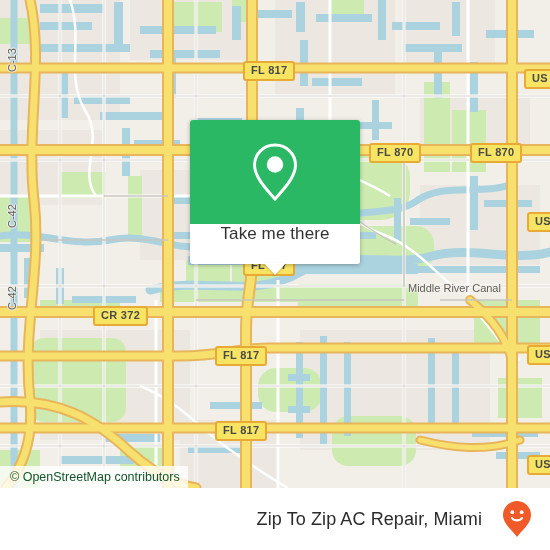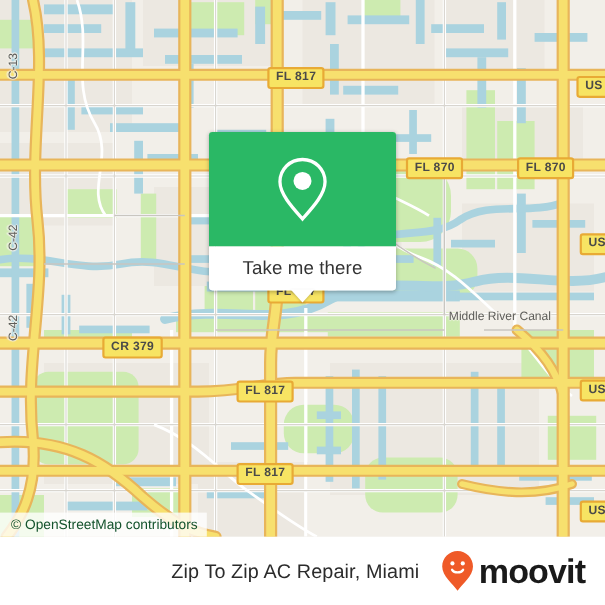--- a/index.html
+++ b/index.html
@@ -78,21 +78,21 @@
   .popup-head{
     background:#2ab865;
     height:104px;
     border-radius:3px 3px 0 0;
     display:flex;align-items:center;justify-content:center;
   }
   .popup-body{
     background:#ffffff;
     border-radius:0 0 3px 3px;
     height:40px;
-    display:flex;align-items:center;justify-content:center;
+    display:flex;justify-content:center;
     position:relative;
   }
   .popup-body .label{
     color:#333333;
     font-size:17px;
     letter-spacing:0.1px;
   }
   .popup-tail{
     position:absolute;
     left:50%;margin-left:-11px;bottom:-11px;
@@ -346,21 +346,21 @@
       <use href="#map-content"></use>
     </svg>
 
     <div id="shield-layer">
         <div class="shield" style="left: 243px; top: 61px;">FL 817</div>
         <div class="shield" style="left: 524px; top: 69px;">US</div>
         <div class="shield" style="left: 369px; top: 143px;">FL 870</div>
         <div class="shield" style="left: 470px; top: 143px;">FL 870</div>
         <div class="shield" style="left: 527px; top: 212px;">US</div>
         <div class="shield" style="left: 243px; top: 256px;">FL 817</div>
-        <div class="shield" style="left: 93px; top: 306px;">CR 379</div>
+        <div class="shield" style="left: 93px; top: 306px;">CR 372</div>
         <div class="shield" style="left: 215px; top: 346px;">FL 817</div>
         <div class="shield" style="left: 527px; top: 345px;">US</div>
         <div class="shield" style="left: 215px; top: 421px;">FL 817</div>
         <div class="shield" style="left: 527px; top: 455px;">US</div>
       </div>
 
     <div id="label-layer">
         <div class="map-label vert" style="left: 6px; top: 72px;">C-13</div>
         <div class="map-label vert" style="left: 6px; top: 228px;">C-42</div>
         <div class="map-label vert" style="left: 6px; top: 310px;">C-42</div>
@@ -391,17 +391,16 @@
 
   <div class="bottom-bar">
     <div class="place-title">Zip To Zip AC Repair, Miami</div>
     <div class="brand">
       <svg width="30" height="38" viewBox="0 0 30 38">
         <path d="M15 1 C7.3 1 1 7.3 1 15 C1 24 11 31 15 37 C19 31 29 24 29 15 C29 7.3 22.7 1 15 1 Z" fill="#ef5a28"></path>
         <circle cx="10.3" cy="12.2" r="1.9" fill="#ffffff"></circle>
         <circle cx="19.7" cy="12.2" r="1.9" fill="#ffffff"></circle>
         <path d="M10 18 C12 21.2 18 21.2 20 18" fill="none" stroke="#ffffff" stroke-width="2.1" stroke-linecap="round"></path>
       </svg>
-      <span class="brand-word">moovit</span>
     </div>
   </div>
 
 </div>
 
 </body></html>

